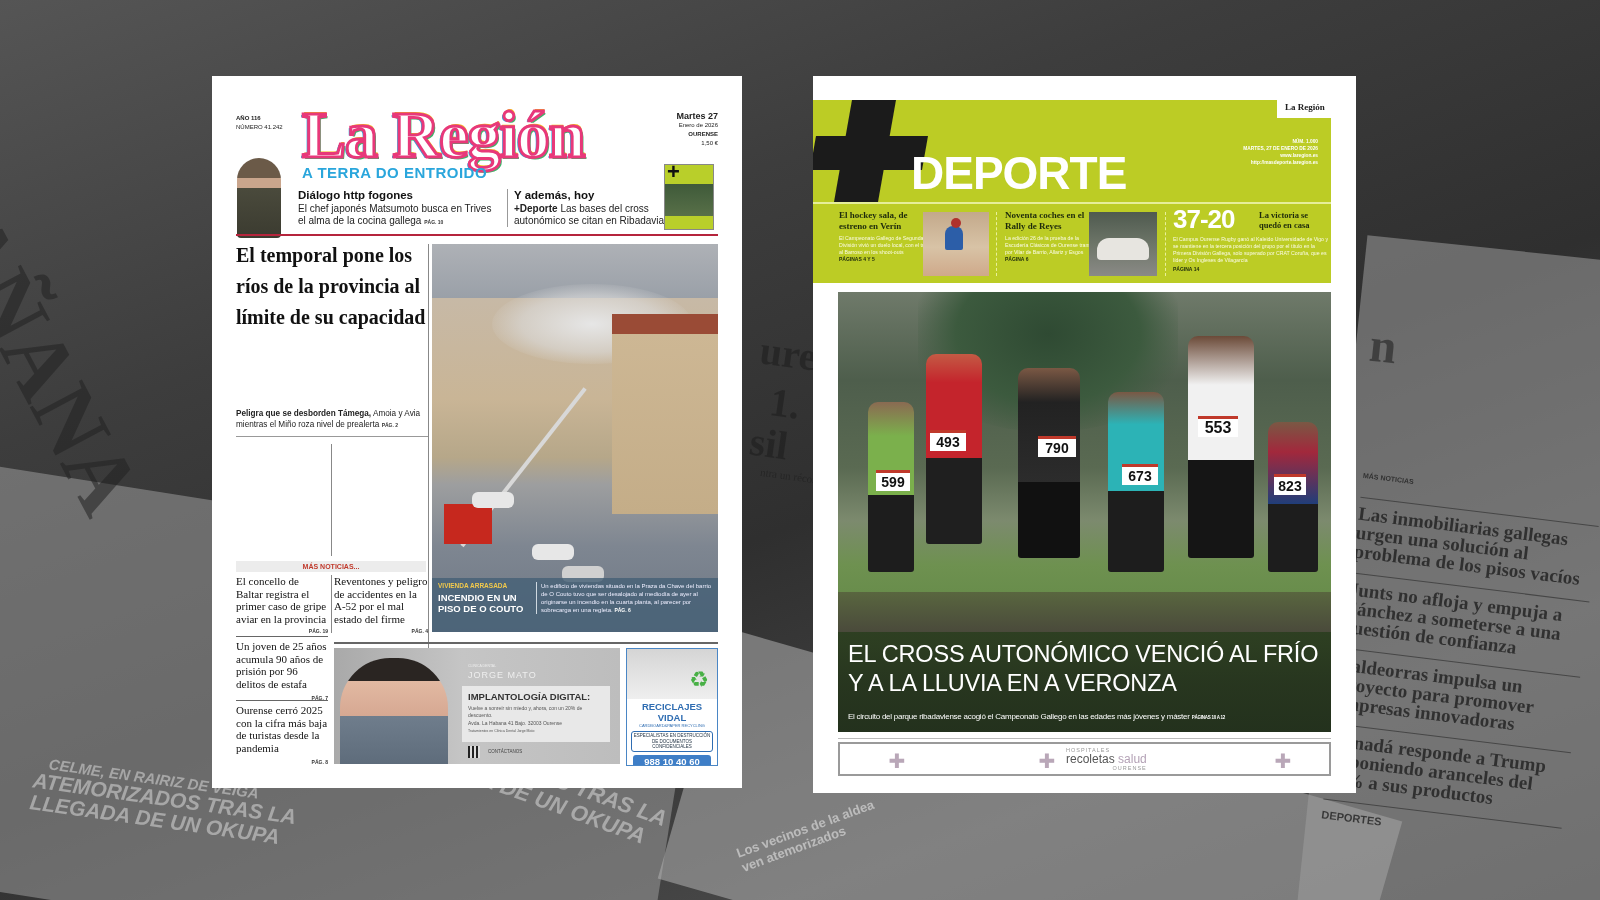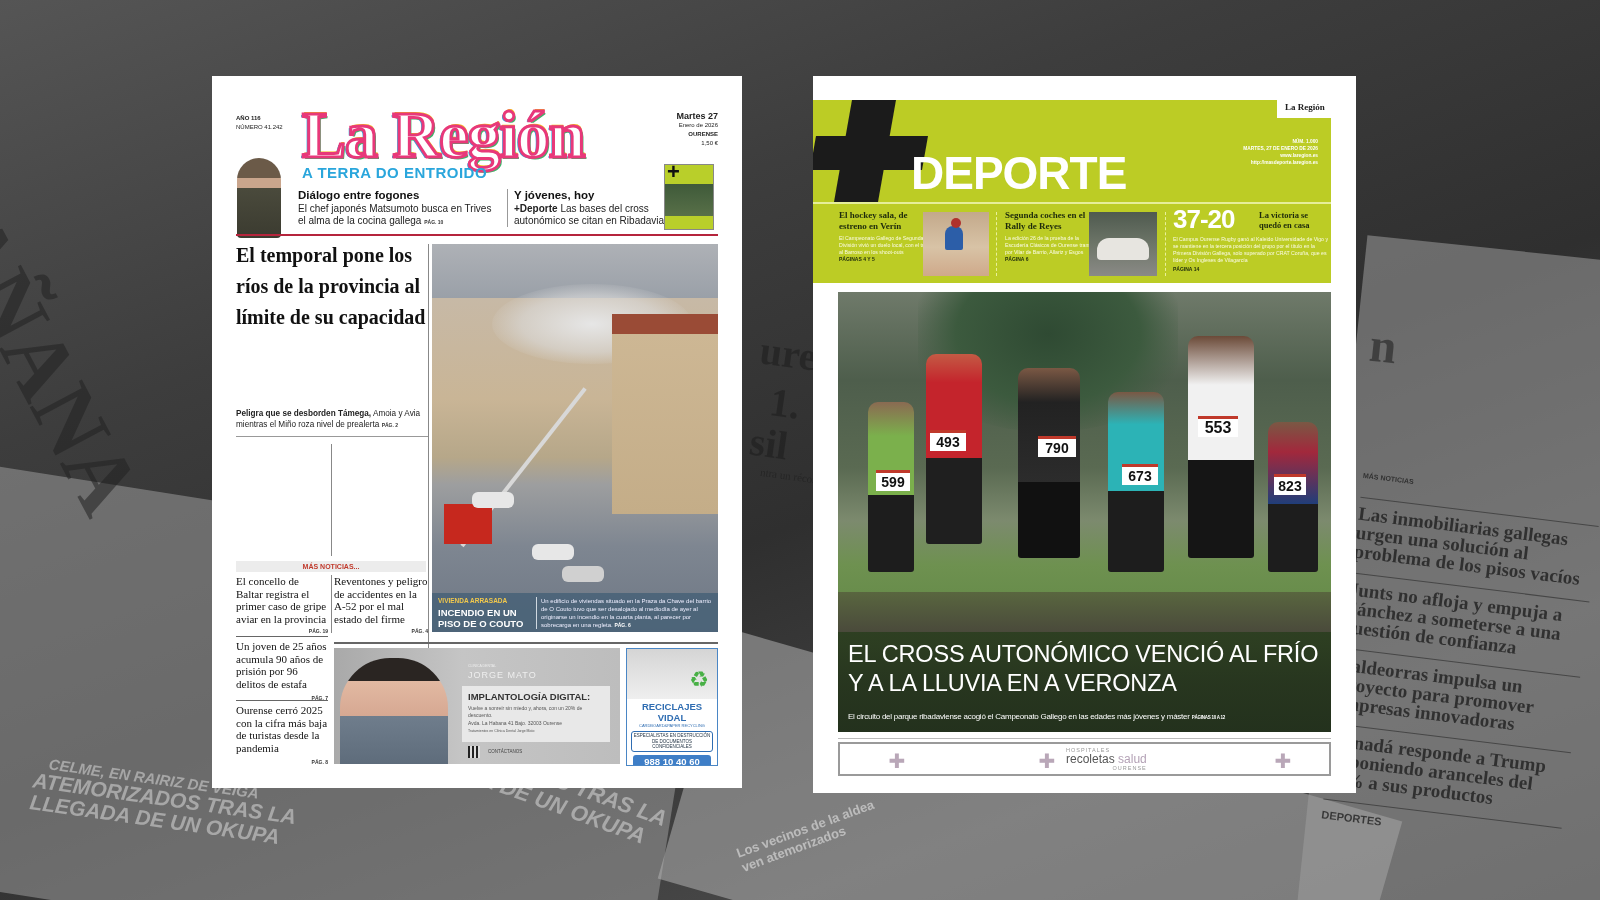--- a/index.html
+++ b/index.html
@@ -37,21 +37,21 @@
 .main-sub b{font-weight:bold}
 .pg{font-size:5px;font-weight:bold;color:#333}
 .vsep{position:absolute;width:1px;background:#888}
 .photo-fire{position:absolute;left:220px;top:168px;width:286px;height:388px;overflow:hidden;
  background:linear-gradient(180deg,#aeb1b6 0%,#9aa0a8 14%,#c7b9a6 14%,#c9b596 40%,#b6a789 55%,#9d9e9f 62%,#7e8691 78%,#6e7784 100%)}
 .photo-fire .smoke{position:absolute;left:60px;top:40px;width:200px;height:80px;border-radius:50%;background:radial-gradient(ellipse,#e6e6e6 0%,rgba(220,220,220,.6) 50%,rgba(200,200,200,0) 75%)}
 .photo-fire .bldg2{position:absolute;left:180px;top:70px;width:110px;height:200px;background:linear-gradient(180deg,#9a4b36 0%,#9a4b36 10%,#cdb794 10%,#c4ad88 100%)}
 .photo-fire .ladder{position:absolute;left:30px;top:130px;width:200px;height:4px;background:#d8d8d8;transform:rotate(-52deg);transform-origin:left center;top:300px}
 .photo-fire .truck{position:absolute;left:12px;top:260px;width:48px;height:40px;background:#c6281e}
 .photo-fire .car{position:absolute;width:42px;height:16px;border-radius:6px;background:#e7e7e7}
-.caption-fire{position:absolute;left:0;right:0;bottom:0;height:39px;background:rgba(70,96,118,.82);padding:10px 6px;color:#fff}
+.caption-fire{position:absolute;left:0;right:0;bottom:0;height:54px;background:rgba(70,96,118,.82);padding:10px 6px;color:#fff}
 .caption-fire .kicker{position:absolute;left:6px;top:4px;font-size:6.5px;font-weight:bold;color:#f2c94c}
 .caption-fire .ttl{position:absolute;left:6px;top:14px;width:92px;font-size:9.5px;line-height:11px;font-weight:bold}
 .caption-fire .txt{position:absolute;left:104px;top:4px;width:178px;font-size:6px;line-height:8px;color:#eef;border-left:1px solid #cfd8e0;padding-left:4px}
 .col-a{position:absolute;left:24px;top:366px;width:92px}
 .col-b{position:absolute;left:122px;top:366px;width:92px}
 .story h3{font-family:"Liberation Serif",serif;font-weight:bold;font-size:13px;line-height:15px;color:#111}
 .story p{font-size:6.6px;line-height:8.5px;color:#222;margin-top:7px}
 .story p b{font-weight:bold}
 .more{position:absolute;left:24px;top:485px;width:190px;height:11px;background:#ececec;text-align:center;font-size:7px;font-weight:bold;color:#c0392b;line-height:11px}
 .small-story{position:absolute;font-family:"Liberation Serif",serif;font-size:11px;line-height:12.5px;color:#111}
@@ -147,25 +147,25 @@
   </div>
   <div class="meta-r">
     <div class="day">Martes 27</div>
     <div>Enero de 2026</div>
     <div style="font-weight:bold">OURENSE</div>
     <div>1,50 €</div>
   </div>
 
   <div class="chef"></div>
   <div class="teaser t1">
-    <div class="t">Diálogo entre fogones</div>
+    <div class="t">Diálogo http fogones</div>
     <div class="d"><span>El chef japonés Matsumoto busca en Trives el alma de la cocina gallega</span> <span class="pg">PÁG. 10</span></div>
   </div>
   <div class="teaser t2">
-    <div class="t">Y jóvenes, hoy</div>
+    <div class="t">Y además, hoy</div>
     <div class="d"><b>+Deporte</b> <span>Las bases del cross autonómico se citan en Ribadavia</span></div>
   </div>
   <div class="mini-cover"></div>
   <div class="rule-red"></div>
 
   <div class="main-head">El temporal pone los ríos de la provincia al límite de su capacidad</div>
   <div class="main-sub">
     <b>Peligra que se desborden Támega,</b> <span>Amoia y Avia mientras el Miño roza nivel de prealerta</span> <span class="pg">PÁG. 2</span>
   </div>
   <div class="vsep" style="left:216px;top:168px;height:520px"></div>
@@ -253,21 +253,21 @@
     <h4>El hockey sala, de estreno en Verín</h4>
     <p>El Campeonato Gallego de Segunda División vivió un duelo local, con el triunfo al Barroso en los shoot-outs</p>
     <div class="pg">PÁGINAS 4 Y 5</div>
   </div>
   <div class="thumb" style="left:110px;width:66px;background:linear-gradient(180deg,#c3a98b 0%,#d8c3a6 55%,#cfa98a 100%)">
     <div style="position:absolute;left:22px;top:14px;width:18px;height:24px;background:#2c5ea8;border-radius:8px 8px 2px 2px"></div>
     <div style="position:absolute;left:28px;top:6px;width:10px;height:10px;background:#b0312c;border-radius:50%"></div>
   </div>
   <div class="dash" style="left:183px"></div>
   <div class="brief" style="left:192px;width:92px">
-    <h4>Segunda coches en el Rally de Reyes</h4>
+    <h4>Noventa coches en el Rally de Reyes</h4>
     <p>La edición 26 de la prueba de la Escudería Clásicos de Ourense transitó por Vilar de Barrio, Allariz y Esgos</p>
     <div class="pg">PÁGINA 6</div>
   </div>
   <div class="thumb" style="left:276px;width:68px;background:linear-gradient(180deg,#4f5a4f 0%,#6d7568 50%,#8a8a86 100%)">
     <div style="position:absolute;left:8px;top:26px;width:52px;height:22px;background:#e7e5e0;border-radius:12px 12px 4px 4px"></div>
   </div>
   <div class="dash" style="left:352px"></div>
   <div class="score">37-20</div>
   <div class="score-ttl">La victoria se quedó en casa</div>
   <div class="score-txt">

